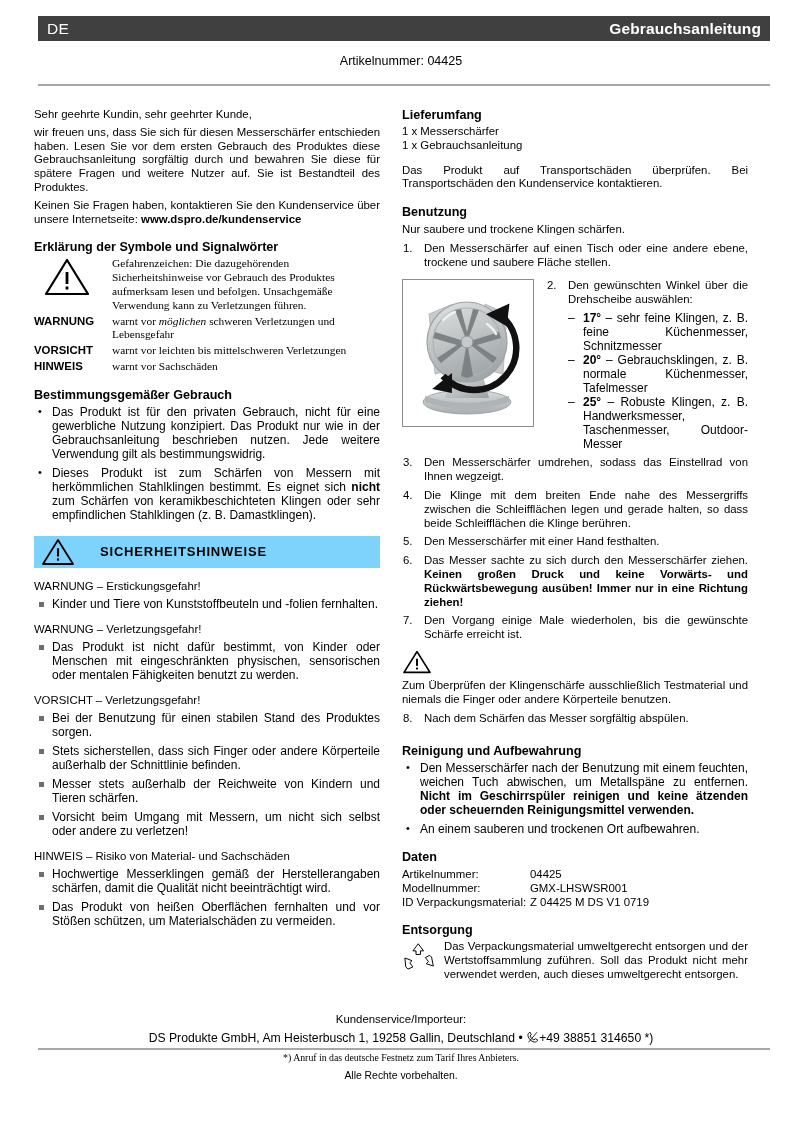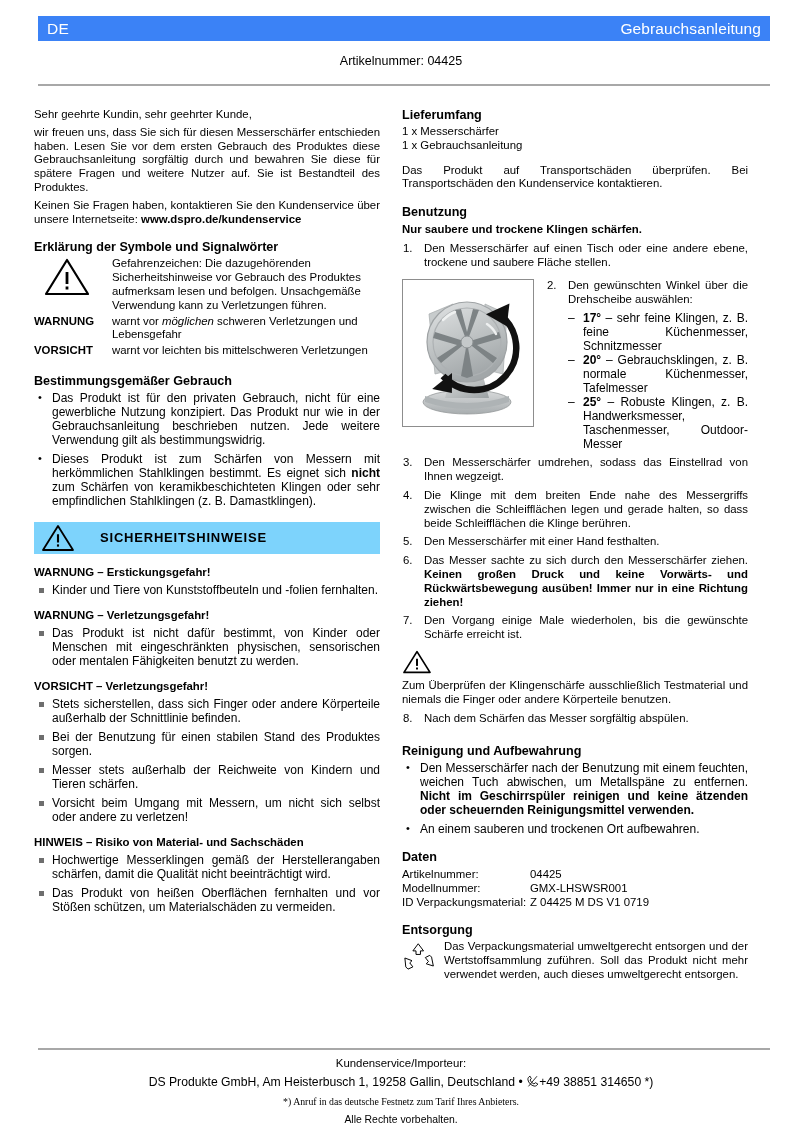--- a/index.html
+++ b/index.html
@@ -22,36 +22,36 @@
     box-sizing: border-box;
   }
 
   
   .header-bar {
     position: absolute;
     left: 38px;
     top: 16px;
     width: 732px;
     height: 25px;
-    background: #3b82f6;
+    background: #404040;
     color: #ffffff;
     box-sizing: border-box;
     display: flex;
     align-items: center;
     justify-content: space-between;
     padding: 0 9px;
   }
   .header-lang {
     font-size: 15.5px;
     font-weight: 400;
     letter-spacing: 0.2px;
   }
   .header-title {
     font-size: 15.5px;
-    font-weight: 400;
+    font-weight: 700;
     letter-spacing: 0.1px;
   }
   .article-line {
     position: absolute;
     left: 0;
     top: 54px;
     width: 802px;
     text-align: center;
     font-size: 12.5px;
   }
@@ -94,41 +94,42 @@
     font-size: 12.6px;
     font-weight: bold;
     margin: 0 0 2px 0;
     line-height: 15px;
   }
   .gap-md { height: 11px; }
   .gap-lg { height: 14px; }
 
   .subhead {
     font-size: 11.4px;
-    font-weight: bold;
+    font-weight: normal;
     line-height: 14px;
     margin: 0;
   }
 
   
   .sym-row {
     display: flex;
     align-items: flex-start;
   }
   .sym-label {
     font-size: 11.4px;
     font-weight: bold;
     width: 78px;
     flex: 0 0 78px;
     line-height: 13.8px;
   }
   .sym-text {
     font-size: 11.4px;
     line-height: 13.8px;
     flex: 1;
+    font-family: Liberation Serif, serif;
   }
   .warn-tri-cell {
     width: 78px;
     flex: 0 0 78px;
     display: flex;
     justify-content: flex-start;
     padding-left: 10px;
     box-sizing: border-box;
   }
 
@@ -294,21 +295,21 @@
     position: absolute;
     left: 38px;
     top: 1048px;
     width: 732px;
     height: 1.5px;
     background: #a8a8a8;
   }
   .footer {
     position: absolute;
     left: 0;
-    top: 1055px;
+    top: 1011px;
     width: 802px;
     text-align: center;
   }
   .footer .f-line1 { font-size: 11.4px; line-height: 17px; }
   .footer .f-line2 { font-size: 12.2px; line-height: 20px; }
   .footer .f-line3 { font-size: 9.8px; line-height: 15px; font-family: Liberation Serif, serif; }
   .footer .f-line4 { font-size: 10.4px; line-height: 22px; }
   .phone-ico { display:inline-block; vertical-align: -2px; }
 </style>
 </head>
@@ -354,20 +355,24 @@
         <div class="sym-text"><span>warnt vor </span><span class="i">möglichen</span><span> schweren Verletzungen und Lebensgefahr</span></div>
       </div>
       <div style="height:2px"></div>
 
       <div class="sym-row">
         <div class="sym-label">VORSICHT</div>
         <div class="sym-text">warnt vor leichten bis mittelschweren Verletzungen</div>
       </div>
       <div style="height:2px"></div>
 
+      <div class="sym-row">
+        <div class="sym-label">HINWEIS</div>
+        <div class="sym-text">warnt vor Sachschäden</div>
+      </div>
 
       <div class="gap-lg"></div>
 
       <h2 class="sect">Bestimmungsgemäßer Gebrauch</h2>
       <ul class="dot">
         <li><span>Das Produkt ist für den privaten Gebrauch, nicht für eine gewerbliche Nutzung konzipiert. Das Produkt nur wie in der Gebrauchsanleitung beschrieben nutzen. Jede weitere Verwendung gilt als bestimmungswidrig.</span></li>
         <li><span>Dieses Produkt ist zum Schärfen von Messern mit herkömmlichen Stahlklingen bestimmt. Es eignet sich </span><span class="b">nicht</span><span> zum Schärfen von keramikbeschichteten Klingen oder sehr empfindlichen Stahlklingen (z. B. Damastklingen).</span></li>
       </ul>
 
       <div class="gap-lg"></div>
@@ -395,22 +400,22 @@
       <div style="height:4px"></div>
       <ul class="sq">
         <li>Das Produkt ist nicht dafür bestimmt, von Kinder oder Menschen mit eingeschränkten physischen, sensorischen oder mentalen Fähigkeiten benutzt zu werden.</li>
       </ul>
 
       <div class="gap-md"></div>
 
       <div class="subhead">VORSICHT – Verletzungsgefahr!</div>
       <div style="height:4px"></div>
       <ul class="sq">
+        <li>Bei der Benutzung für einen stabilen Stand des Produktes sorgen.</li>
         <li>Stets sicherstellen, dass sich Finger oder andere Körperteile außerhalb der Schnittlinie befinden.</li>
-        <li>Bei der Benutzung für einen stabilen Stand des Produktes sorgen.</li>
         <li>Messer stets außerhalb der Reichweite von Kindern und Tieren schärfen.</li>
         <li>Vorsicht beim Umgang mit Messern, um nicht sich selbst oder andere zu verletzen!</li>
       </ul>
 
       <div class="gap-md"></div>
 
       <div class="subhead">HINWEIS – Risiko von Material- und Sachschäden</div>
       <div style="height:4px"></div>
       <ul class="sq">
         <li>Hochwertige Messerklingen gemäß der Herstellerangaben schärfen, damit die Qualität nicht beeinträchtigt wird.</li>

